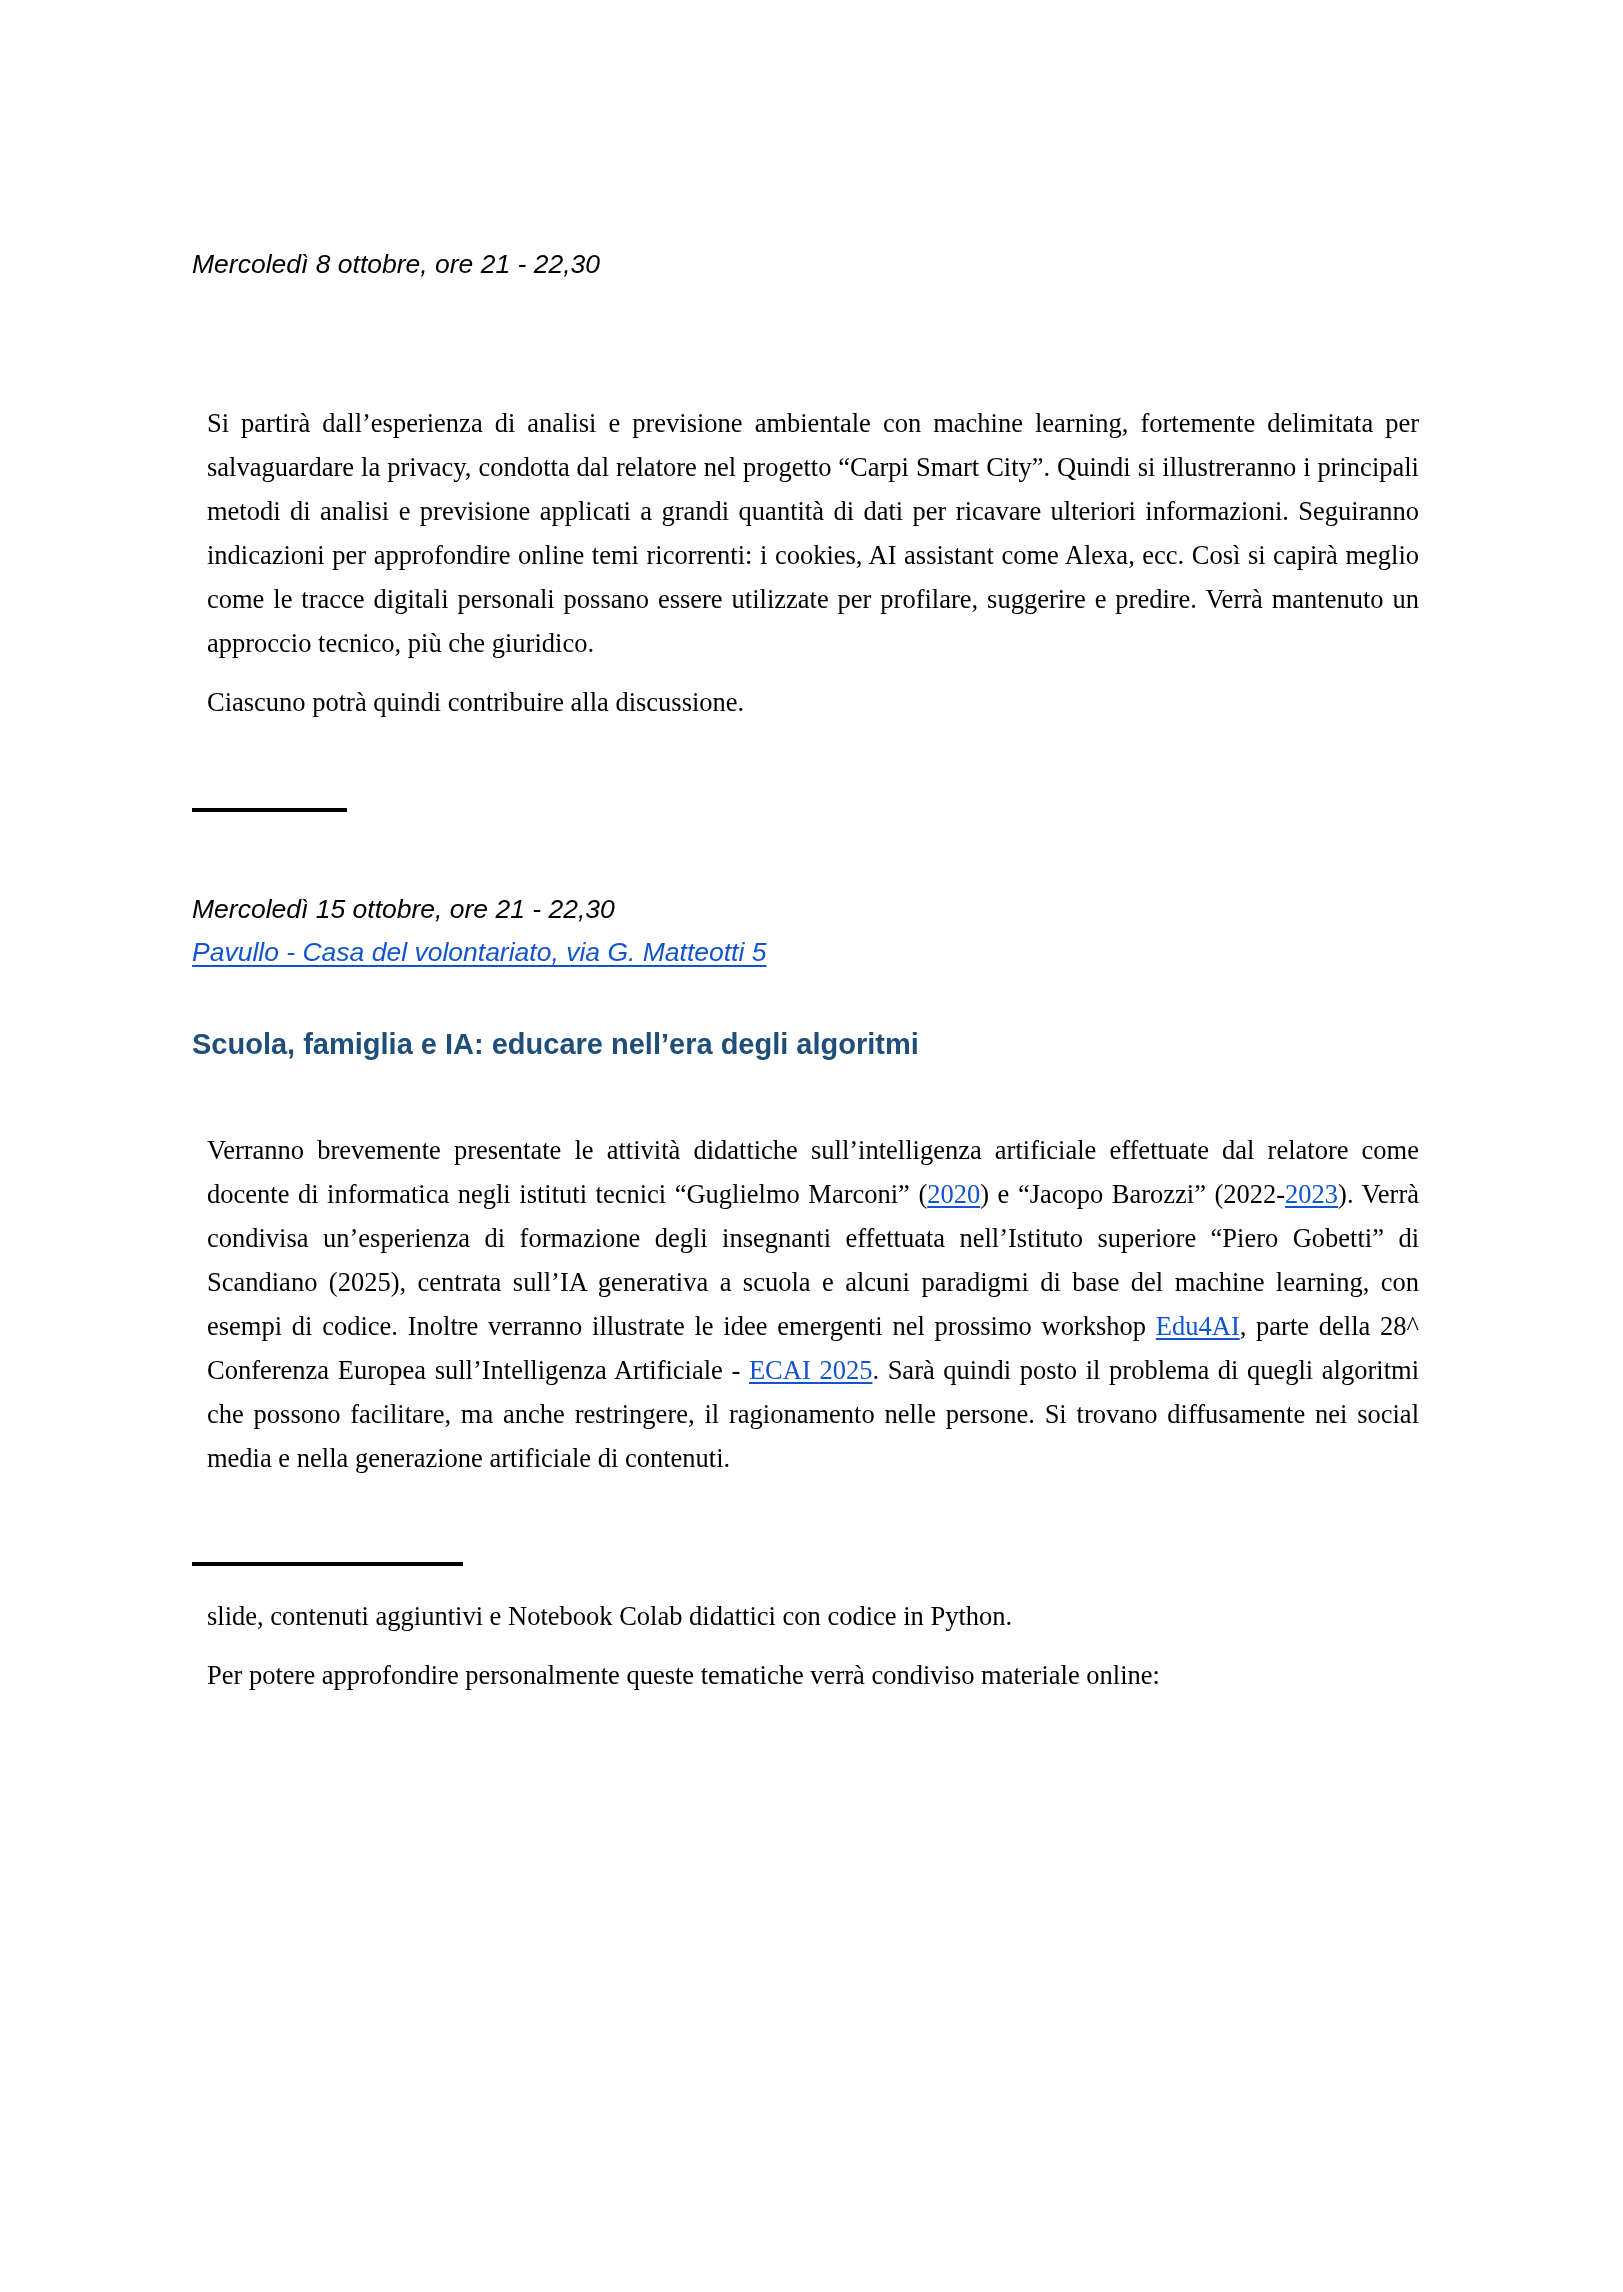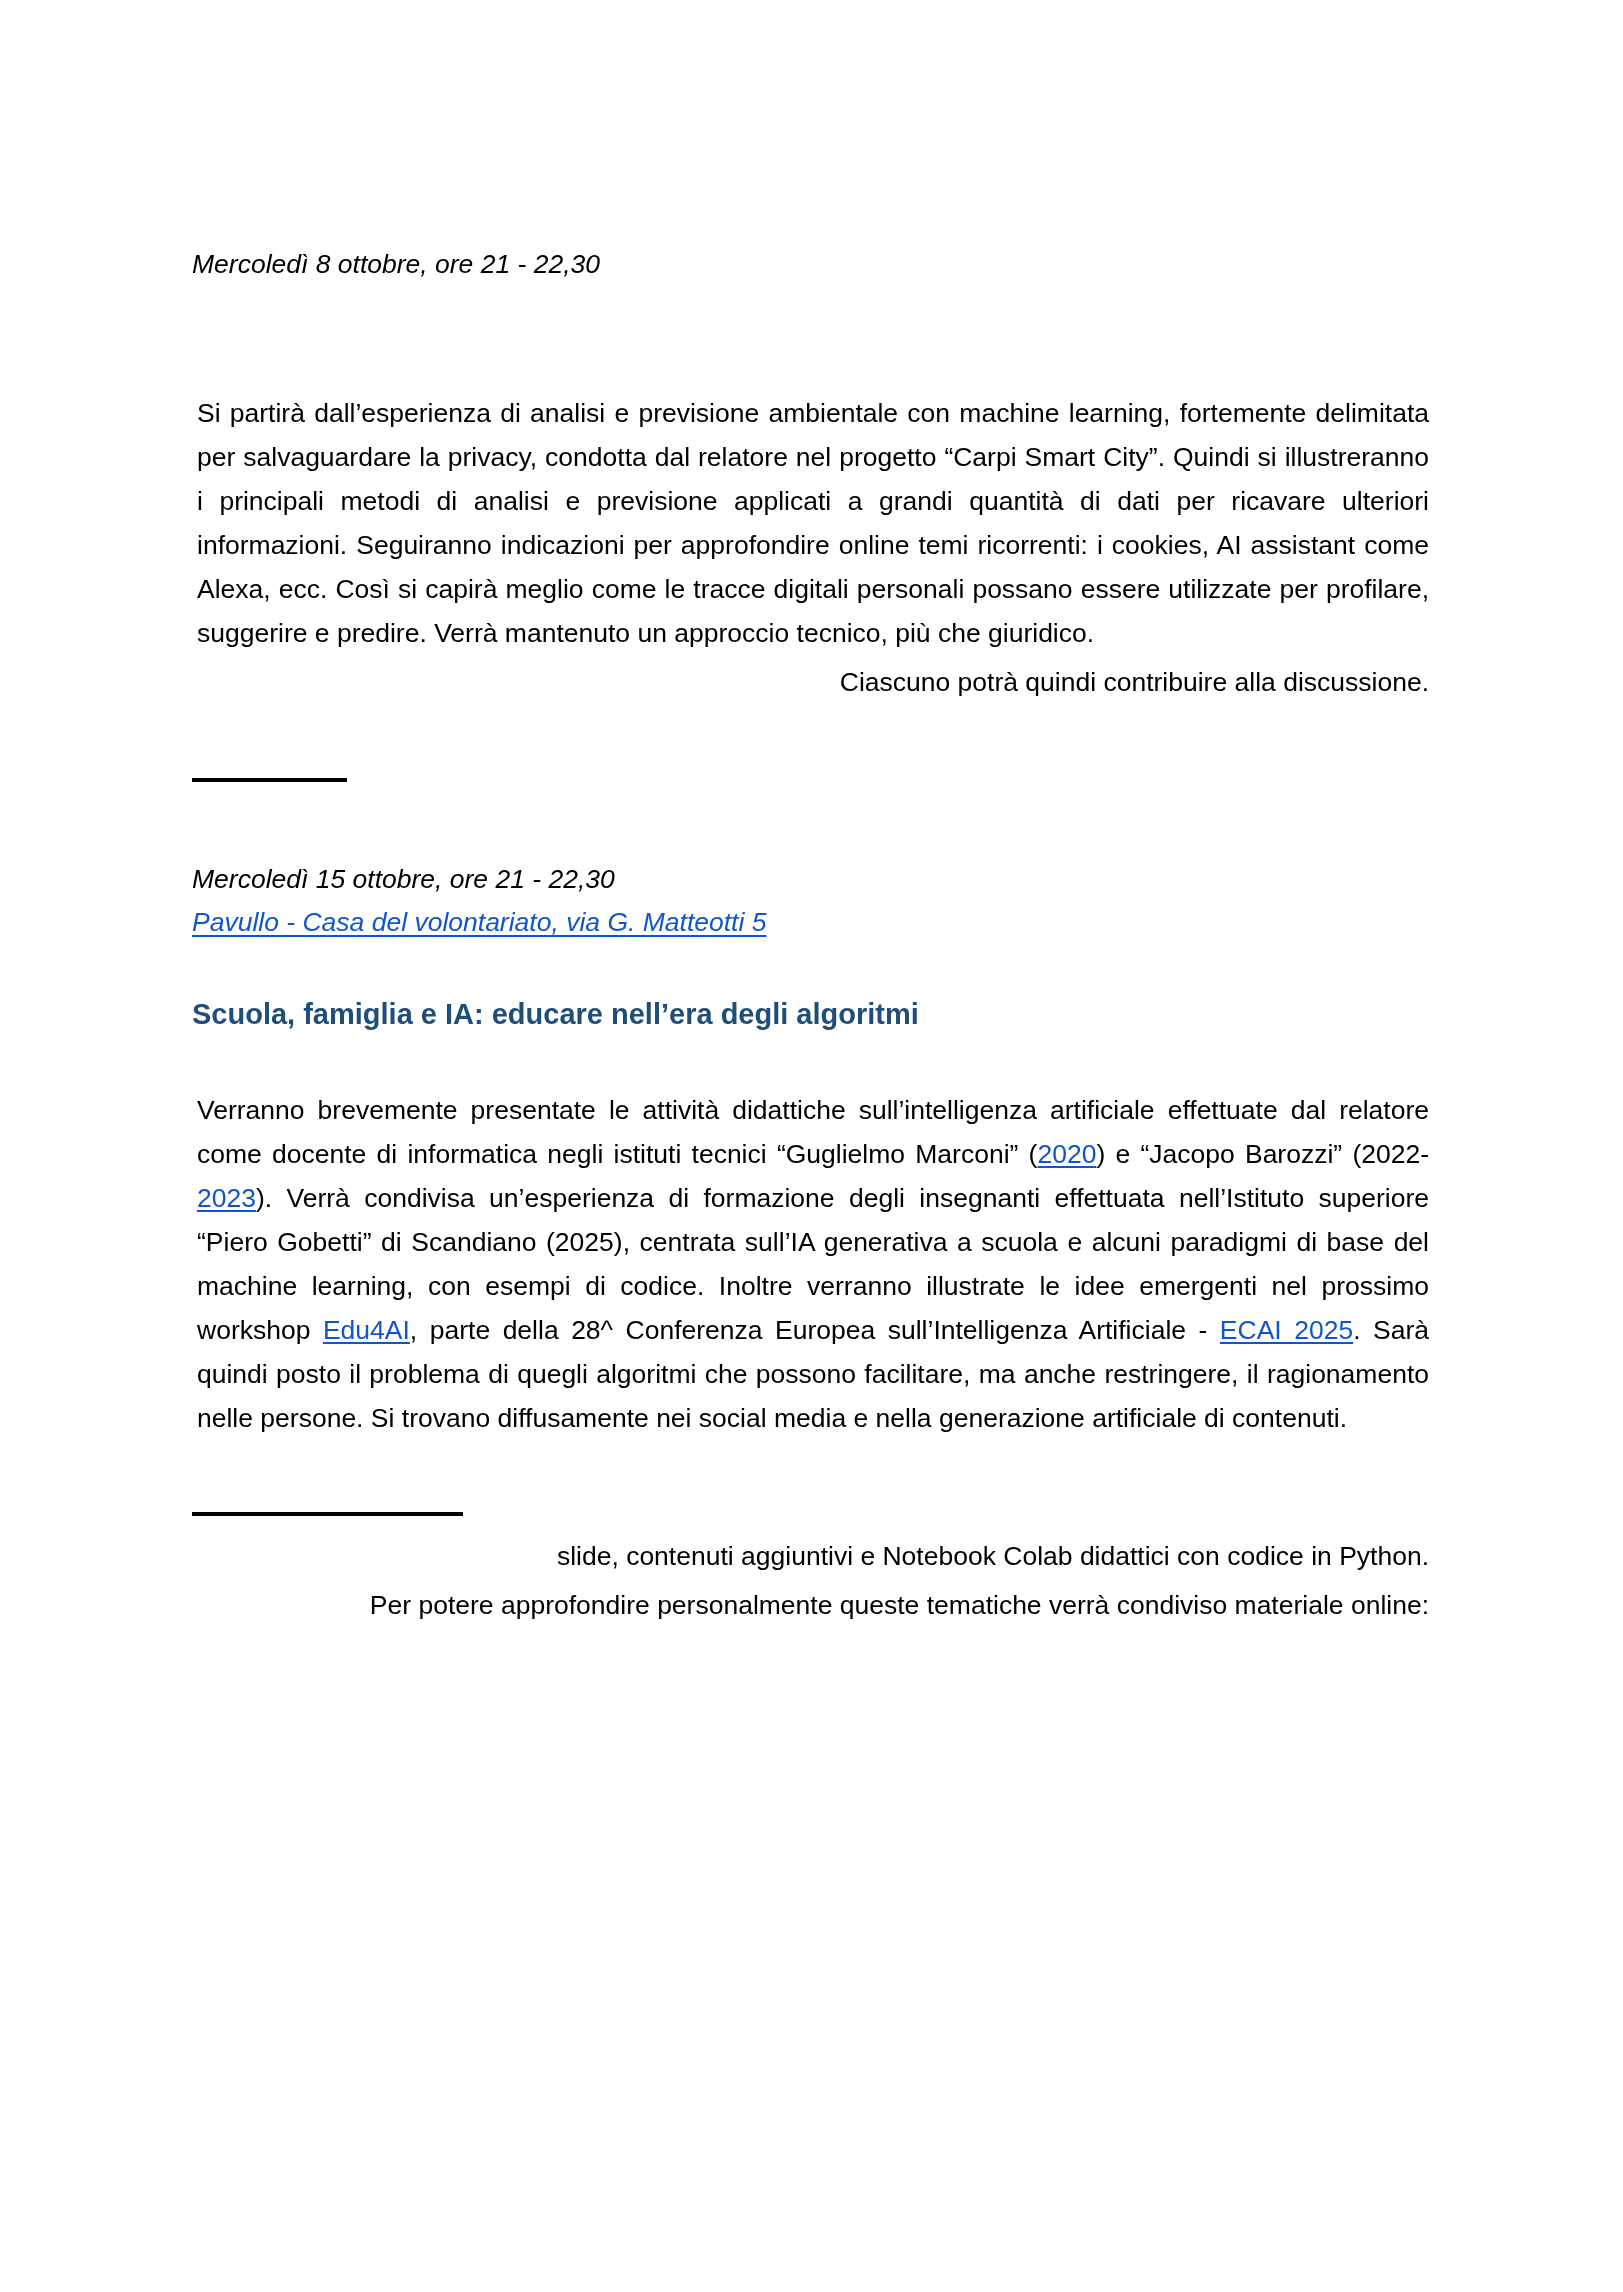--- a/index.html
+++ b/index.html
@@ -65,24 +65,25 @@
     white-space: nowrap;
   }
 
   
   .body-par {
     font-size: 26.5px;
     line-height: 44px;
     color: #000000;
     text-align: justify;
     text-justify: inter-word;
-    margin: 5px;
+    margin: 15px;
+    font-family: Liberation Serif, serif;
   }
   .body-par.last-line-block {
-    text-align: right;
+    text-align: left;
   }
 
   .inline-link {
     color: #1155CC;
     text-decoration: underline;
     text-underline-offset: 2.9px;
     text-decoration-thickness: 2px;
     cursor: pointer;
   }
 

